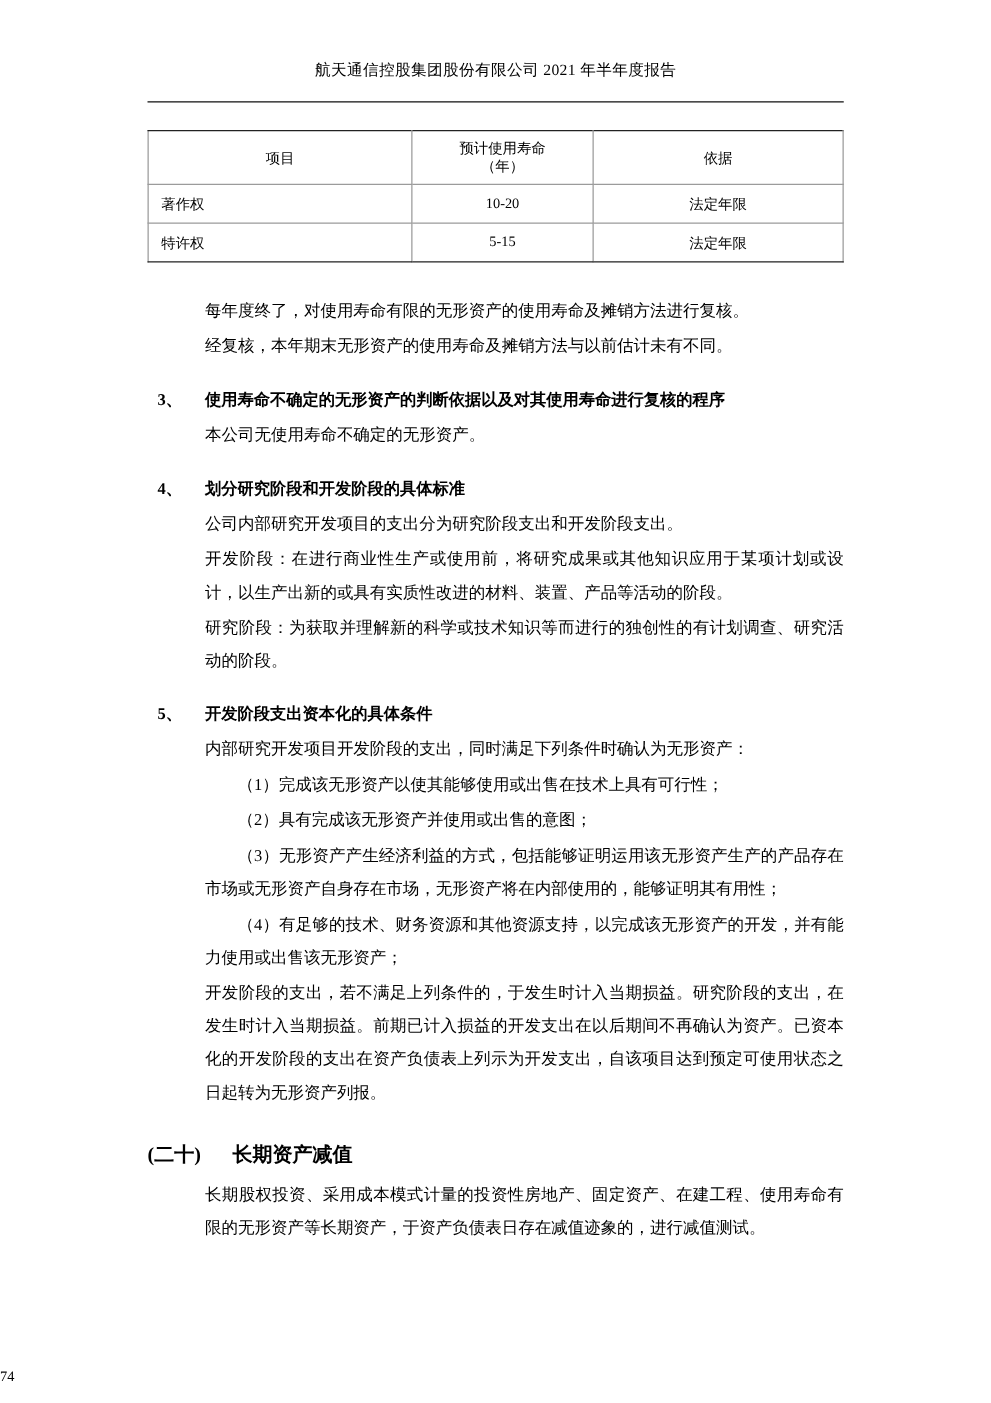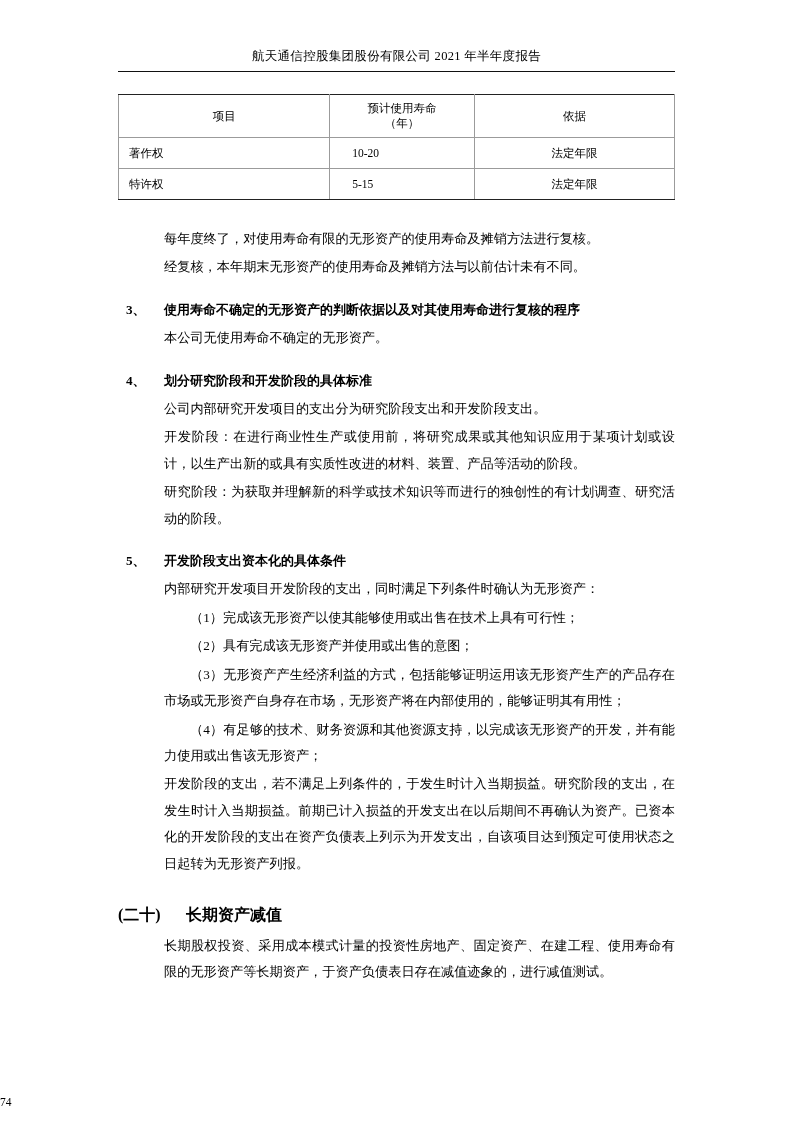--- a/index.html
+++ b/index.html
@@ -18,21 +18,21 @@
     position: relative;
     width: 793px;
     height: 1122px;
     box-sizing: border-box;
     padding: 48px 118px 0 118px;
   }
   .header {
     text-align: center;
     font-size: 12.5px;
     letter-spacing: 0.3px;
-    padding-bottom: 6px;
+    padding-bottom: 16px;
     border-bottom: 1.6px solid #111;
     margin-bottom: 22px;
   }
   .header .hdr-text {
     display: inline-block;
   }
 
   
   table.t {
     width: 100%;
@@ -48,21 +48,21 @@
   table.t thead th {
     text-align: center;
     font-weight: normal;
     border-top: 1.4px solid #222;
     border-bottom: 1px solid #9b9b9b;
   }
   table.t tbody tr:last-child td {
     border-bottom: 1.4px solid #222;
   }
   table.t td.c-item { text-align: left; width: 38%; padding-left: 10px; }
-  table.t td.c-life { width: 26%; }
+  table.t td.c-life { text-align: center; width: 26%; }
   table.t td.c-basis { text-align: center; width: 36%; }
   table.t th.c-item { width: 38%; }
   table.t th.c-life { width: 26%; }
   table.t th.c-basis { width: 36%; }
 
   
   p.para {
     margin: 0 0 2px 0;
     font-size: 13.2px;
     line-height: 2.0;

